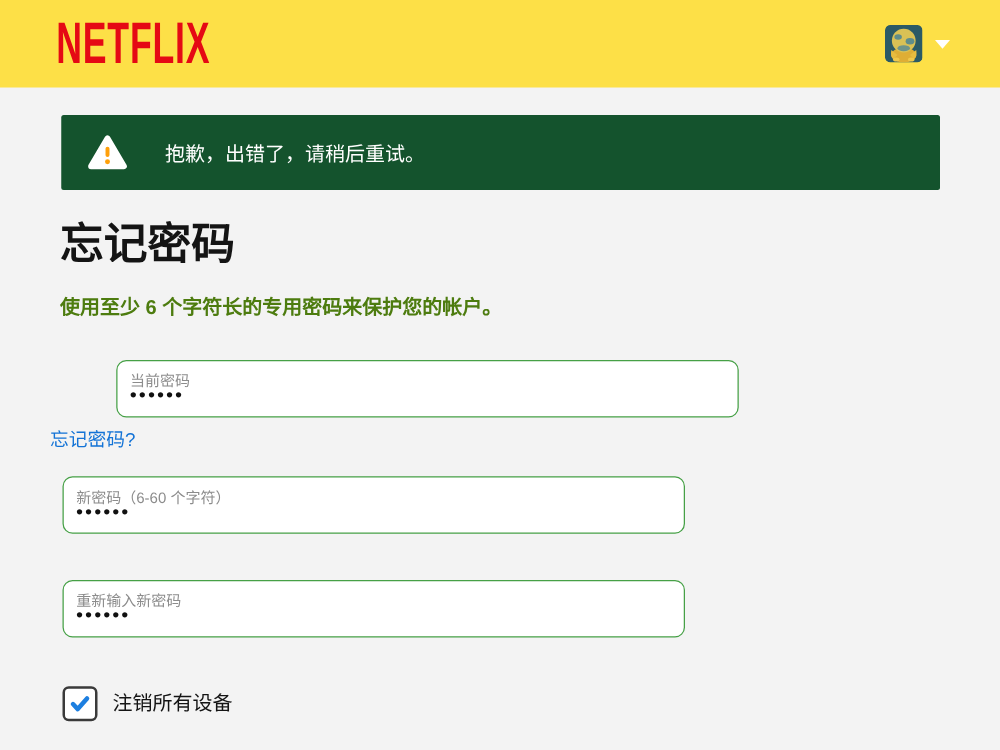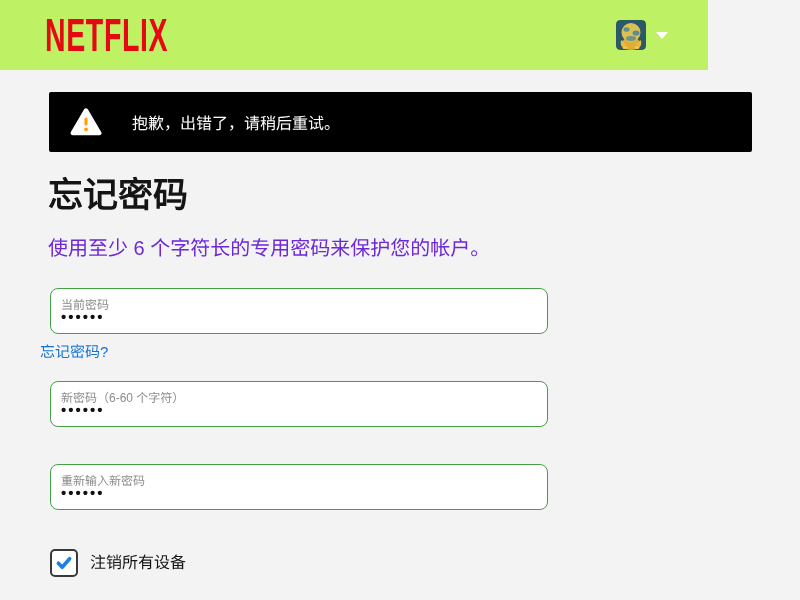--- a/index.html
+++ b/index.html
@@ -6,22 +6,22 @@
   html, body { width: 800px; height: 600px; overflow: hidden; }
   body {
     font-family: "Liberation Sans", "DejaVu Sans", sans-serif;
     background: #f3f3f3;
     position: relative;
   }
   .page { position: relative; width: 800px; height: 600px; }
 
   
   .header {
-    position: absolute; left: 0; top: 0; width: 708px; height: 70px;
-    background: #bef264;
+    position: absolute; left: 0; top: 0; width: 800px; height: 70px;
+    background: #fde047;
   }
   .logo {
     position: absolute; left: 45px; top: 11px;
     color: #e50914;
     font-size: 46px; font-weight: bold;
     letter-spacing: 1px;
     transform: scale(0.62, 1.02);
     transform-origin: left top;
     line-height: 46px;
     cursor: pointer;
@@ -39,36 +39,36 @@
     width: 0; height: 0;
     border-left: 6px solid transparent;
     border-right: 6px solid transparent;
     border-top: 7px solid #ffffff;
   }
 
   
   .alert {
     position: absolute; left: 49px; top: 92px;
     width: 703px; height: 60px;
-    background: #000000;
+    background: #14532d;
     border-radius: 2px;
     display: flex; align-items: center;
     color: #ffffff;
   }
   .alert-icon { margin-left: 21px; width: 32px; height: 29px; flex: 0 0 auto; }
   .alert-text { margin-left: 30px; font-size: 16px; }
 
   
   .page-title {
     position: absolute; left: 48px; top: 166px;
     font-size: 35px; font-weight: bold; color: #141414;
   }
   .page-subtitle {
     position: absolute; left: 48px; top: 232px;
-    font-size: 20px; color: #6d28d9;
+    font-size: 16px; color: #4d7c0f; font-weight: bold;
   }
 
   
   .field {
     position: absolute; left: 50px;
     width: 498px; height: 46px;
     background: #ffffff;
     border: 1px solid #46a046;
     border-radius: 8px;
     cursor: text;
@@ -76,21 +76,21 @@
   .field-label {
     position: absolute; left: 10px; top: 6px;
     font-size: 12px; color: #8c8c8c;
     white-space: nowrap;
   }
   .field-value {
     position: absolute; left: 10px; top: 19px;
     font-size: 15px; font-weight: bold; color: #111111;
     letter-spacing: 2px;
   }
-  #field-current { top: 288px; }
+  #field-current { top: 288px; margin-left: 43px; }
   #field-new     { top: 381px; }
   #field-confirm { top: 464px; }
 
   .forgot-link {
     position: absolute; left: 40px; top: 340px;
     font-size: 15px; color: #1373d6;
     text-decoration: none; cursor: pointer;
   }
 
   

